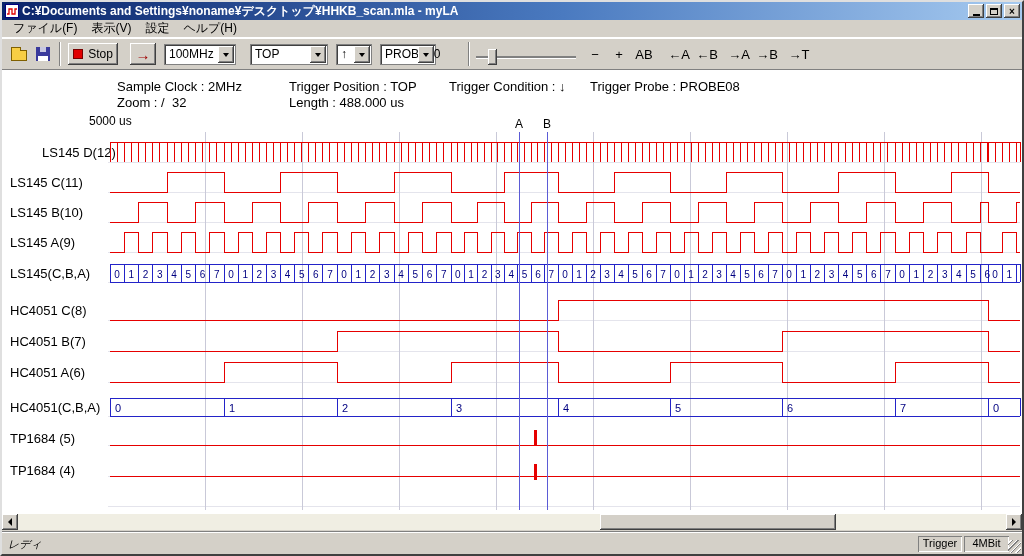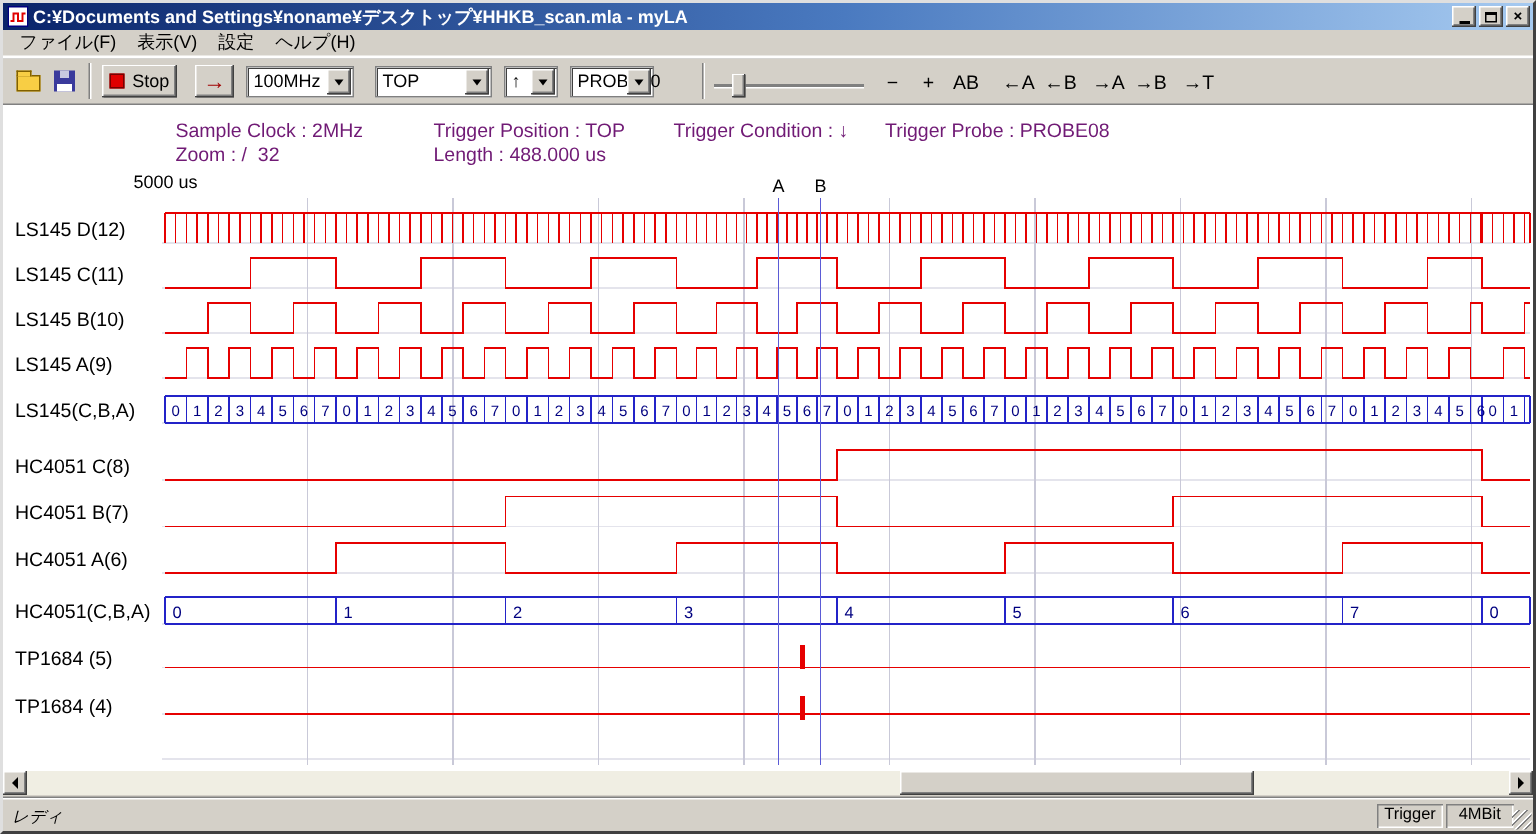--- a/index.html
+++ b/index.html
@@ -63,21 +63,21 @@
   .folder { position:relative; width:16px; height:11px; background:#f8ce44;
             border:1px solid #806000; margin-top:3px; }
   .folder::before { content:''; position:absolute; top:-4px; left:-1px; width:8px; height:3px;
                     background:#f8ce44; border:1px solid #806000; border-bottom:none; }
   .floppy { position:relative; width:14px; height:14px; background:#3a3a9c; }
   .floppy::before { content:''; position:absolute; top:0; left:4px; width:6px; height:5px; background:#c8c8e0; }
   .floppy::after { content:''; position:absolute; bottom:0; left:2px; width:10px; height:5px; background:#fff; }
 
   
   .client { position:absolute; left:0; top:68px; right:0; height:444px; background:#fff; overflow:hidden; }
-  .info-text { position:absolute; font-size:13px; color:#701a75; white-space:pre; }
+  .info-text { position:absolute; font-size:13px; color:#000000; white-space:pre; }
   .time-label { position:absolute; font-size:12px; color:#000; }
   .wave-label { position:absolute; left:8px; height:15px; font-size:13px; color:#000; white-space:nowrap; }
   #wave-svg { position:absolute; left:0; top:42px; }
 
   
   .hscroll { position:absolute; left:0; right:0; top:512px; height:16px; background:#f0eee3; }
   .scroll-btn { position:absolute; top:0; width:16px; height:16px; background:#d4d0c8;
                 box-shadow:inset -1px -1px 0 #404040, inset 1px 1px 0 #fff, inset -2px -2px 0 #808080;
                 display:flex; align-items:center; justify-content:center; }
   .tri-left { width:0; height:0; border-top:4px solid transparent; border-bottom:4px solid transparent;
@@ -187,21 +187,21 @@
   <div class="client">
     <span class="info-text" style="left:115px; top:9px;">Sample Clock : 2MHz</span>
     <span class="info-text" style="left:287px; top:9px;">Trigger Position : TOP</span>
     <span class="info-text" style="left:447px; top:9px;">Trigger Condition : ↓</span>
     <span class="info-text" style="left:588px; top:9px;">Trigger Probe : PROBE08</span>
     <span class="info-text" style="left:115px; top:25px;">Zoom : /  32</span>
     <span class="info-text" style="left:287px; top:25px;">Length : 488.000 us</span>
     <span class="time-label" style="left:87px; top:44px;">5000 us</span>
 
     <div id="wave-labels">
-        <div class="wave-label" style="top: 75px;">LS145 D(12)</div>
+        <div class="wave-label" style="top: 75px; margin-left: 32px;">LS145 D(12)</div>
         <div class="wave-label" style="top: 105px;">LS145 C(11)</div>
         <div class="wave-label" style="top: 135px;">LS145 B(10)</div>
         <div class="wave-label" style="top: 165px;">LS145 A(9)</div>
         <div class="wave-label" style="top: 196px;">LS145(C,B,A)</div>
         <div class="wave-label" style="top: 233px;">HC4051 C(8)</div>
         <div class="wave-label" style="top: 264px;">HC4051 B(7)</div>
         <div class="wave-label" style="top: 295px;">HC4051 A(6)</div>
         <div class="wave-label" style="top: 330px;">HC4051(C,B,A)</div>
         <div class="wave-label" style="top: 361px;">TP1684 (5)</div>
         <div class="wave-label" style="top: 393px;">TP1684 (4)</div>

